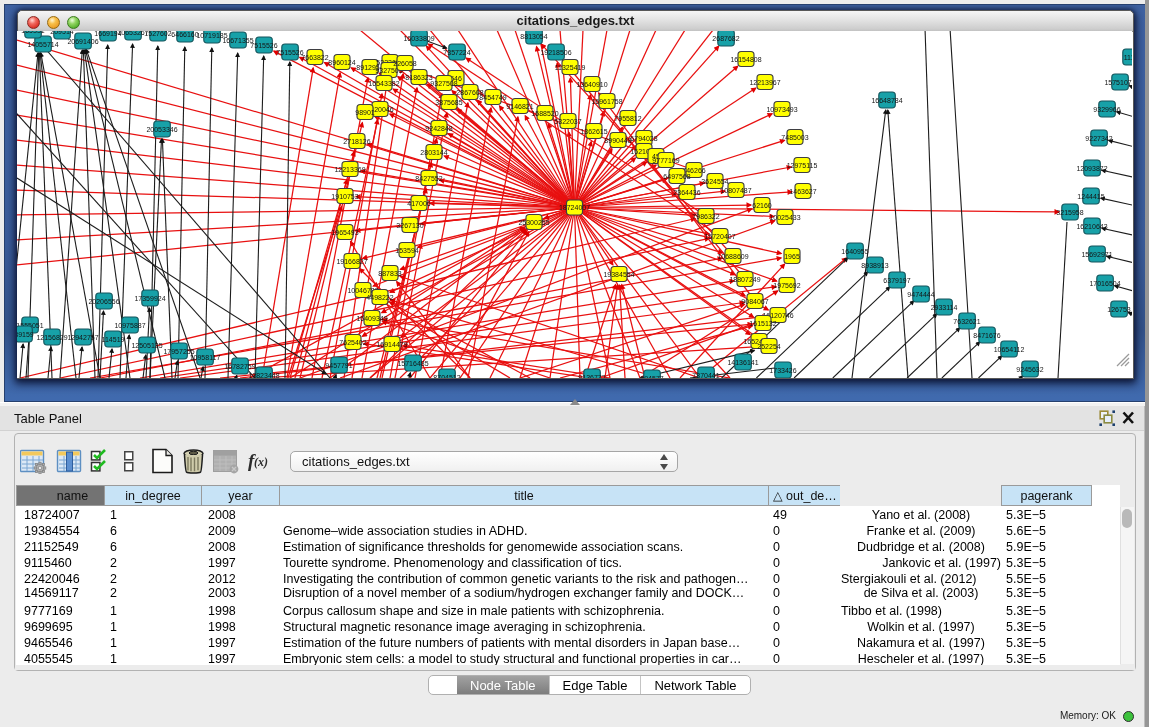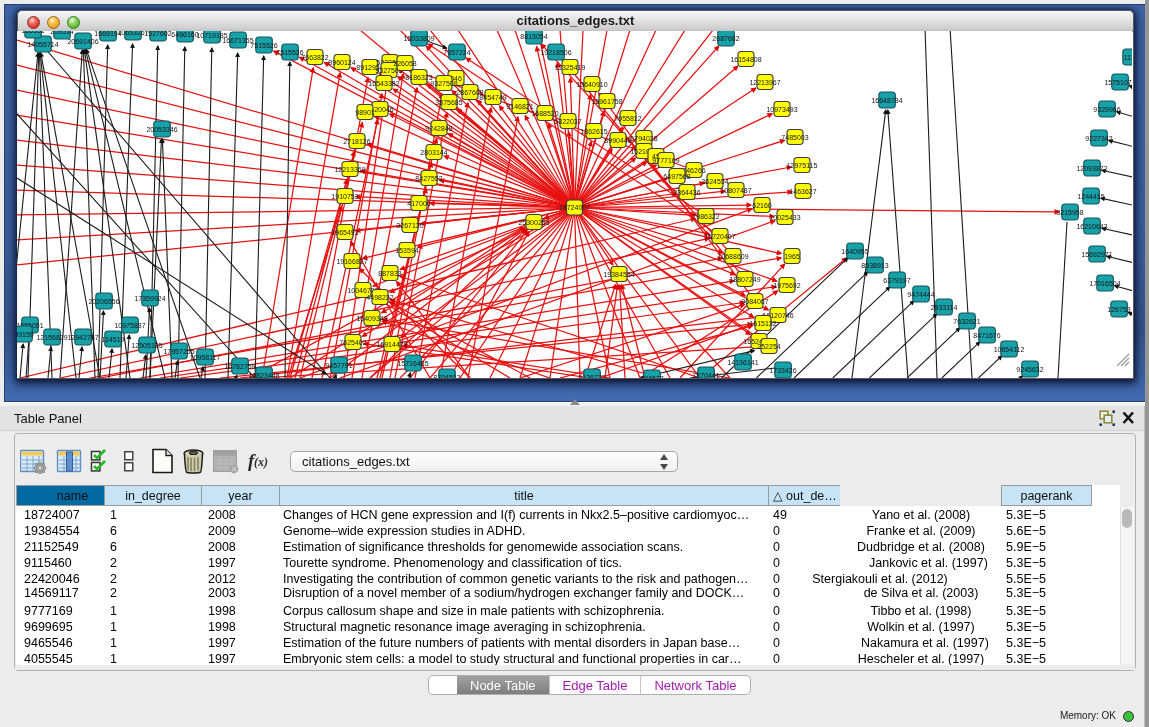--- a/index.html
+++ b/index.html
@@ -36,21 +36,21 @@
 
 .hcell { position:absolute; top:485px; height:21px; background:#c7e3f6; border:1px solid #9a9a9a;
   border-right:none; font-size:12.5px; color:#111; text-align:center; line-height:20px; }
 .trow { position:absolute; left:0; width:1120px; height:16px; font-size:12.5px; color:#000; }
 .trow span { position:absolute; top:0; line-height:16px; white-space:nowrap; }
 #scrolltrack { position:absolute; left:1120px; top:507px; width:14px; height:157px; background:#f5f5f5;
   border-left:1px solid #e0e0e0; }
 #scrollthumb { position:absolute; left:1122px; top:509px; width:10px; height:19px; background:#b9b9b9; border-radius:5px; }
 #tabs { position:absolute; left:428px; top:675px; height:20px; display:flex;
   border:1px solid #b0b0b0; border-radius:5px; overflow:hidden; background:#fff; }
-.tab { font-size:13px; color:#a21caf; line-height:19px; padding:0 13px; border-right:1px solid #c4c4c4; }
+.tab { font-size:13px; color:#000000; line-height:19px; padding:0 13px; border-right:1px solid #c4c4c4; }
 .tab.sel { background:linear-gradient(180deg,#a2a2a2,#7d7d7d); color:#fff;margin-left:28px; }
 #memory { position:absolute; right:33px; top:710px; font-size:10px; color:#1a1a1a; }
 #memdot { position:absolute; right:15px; top:711px; width:11px; height:11px; border-radius:50%;
   background:#3cc23c; border:1.5px solid #2e2e2e; }
 #botline { position:absolute; left:1143.5px; top:406px; width:1.5px; height:321px; background:#bdbdbd; }
 #tablebg { position:absolute; left:16px; top:506px; width:1104px; height:159px; background:#fff; overflow:hidden; }
 #tablebg2 { position:absolute; left:1092px; top:485px; width:28px; height:179px; background:#fff; }
 #rowclip { position:absolute; left:15px; top:665px; width:1120px; height:5px; background:#ececec; }
 </style></head>
 <body>
@@ -664,105 +664,104 @@
   <text x="0" y="19" font-size="19" font-weight="bold">f</text>
   <text x="6" y="18" font-size="12" font-weight="bold">(x)</text>
  </g>
 </svg>
 <div id="combo">citations_edges.txt<svg width="10" height="16" viewBox="0 0 10 16" style="position:absolute;right:8px;top:2px">
         <path d="M5 0L9 6H1z" fill="#4a4a4a"></path>
         <path d="M5 16L9 10H1z" fill="#4a4a4a"></path>
       </svg></div>
 <div id="tablebg"></div>
     <div id="tablebg2"></div>
-<div class="hcell" style="left:16px;width:112px;background:#0369a1">name</div>
+<div class="hcell" style="left:16px;width:112px;background:#737373">name</div>
 <div class="hcell" style="left:104px;width:97px">in_degree</div>
 <div class="hcell" style="left:201px;width:78px">year</div>
 <div class="hcell" style="left:279px;width:489px">title</div>
 <div class="hcell" style="left:768px;width:72px;text-align:left;padding-left:4px">△ out_de…</div>
 <div class="hcell" style="left:1001px;width:91px;border-right:1px solid #9a9a9a">pagerank</div>
 <div class="trow" style="top:506.5px">
       <span style="left:24px">18724007</span>
       <span style="left:110px">1</span>
       <span style="left:208px">2008</span>
-      <span style="left:283px">Changes of HCN gene expression and I(f) currents in Nkx2.5–positive cardiomyoc…</span>
       <span style="left:773px">49</span>
       <span style="left:841px;width:160px;text-align:center">Yano et al. (2008)</span>
       <span style="left:1006px">5.3E−5</span>
     </div>
 <div class="trow" style="top:522.5px">
       <span style="left:24px">19384554</span>
       <span style="left:110px">6</span>
       <span style="left:208px">2009</span>
-      <span style="left:283px">Genome–wide expression studies in ADHD.</span>
+      <span style="left:283px">Genome–wide association studies in ADHD.</span>
       <span style="left:773px">0</span>
       <span style="left:841px;width:160px;text-align:center">Franke et al. (2009)</span>
       <span style="left:1006px">5.6E−5</span>
     </div>
 <div class="trow" style="top:538.5px">
       <span style="left:24px">21152549</span>
       <span style="left:110px">6</span>
       <span style="left:208px">2008</span>
       <span style="left:283px">Estimation of significance thresholds for genomewide association scans.</span>
       <span style="left:773px">0</span>
       <span style="left:841px;width:160px;text-align:center">Dudbridge et al. (2008)</span>
       <span style="left:1006px">5.9E−5</span>
     </div>
 <div class="trow" style="top:554.5px">
       <span style="left:24px">9115460</span>
       <span style="left:110px">2</span>
       <span style="left:208px">1997</span>
       <span style="left:283px">Tourette syndrome. Phenomenology and classification of tics.</span>
       <span style="left:773px">0</span>
-      <span style="left:869px;width:160px;text-align:left">Jankovic et al. (1997)</span>
+      <span style="left:841px;width:160px;text-align:right">Jankovic et al. (1997)</span>
       <span style="left:1006px">5.3E−5</span>
     </div>
 <div class="trow" style="top:570.5px">
       <span style="left:24px">22420046</span>
       <span style="left:110px">2</span>
       <span style="left:208px">2012</span>
       <span style="left:283px">Investigating the contribution of common genetic variants to the risk and pathogen…</span>
       <span style="left:773px">0</span>
-      <span style="left:800px;width:160px;text-align:center">Stergiakouli et al. (2012)</span>
+      <span style="left:841px;width:160px;text-align:left">Stergiakouli et al. (2012)</span>
       <span style="left:1006px">5.5E−5</span>
     </div>
 <div class="trow" style="top:585px">
       <span style="left:24px">14569117</span>
       <span style="left:110px">2</span>
       <span style="left:208px">2003</span>
       <span style="left:283px">Disruption of a novel member of a sodium/hydrogen exchanger family and DOCK…</span>
       <span style="left:773px">0</span>
       <span style="left:841px;width:160px;text-align:center">de Silva et al. (2003)</span>
       <span style="left:1006px">5.3E−5</span>
     </div>
 <div class="trow" style="top:602.5px">
       <span style="left:24px">9777169</span>
       <span style="left:110px">1</span>
       <span style="left:208px">1998</span>
       <span style="left:283px">Corpus callosum shape and size in male patients with schizophrenia.</span>
       <span style="left:773px">0</span>
-      <span style="left:841px;width:160px;text-align:center">Tibbo et al. (1998)</span>
+      <span style="left:841px;width:160px;">Tibbo et al. (1998)</span>
       <span style="left:1006px">5.3E−5</span>
     </div>
 <div class="trow" style="top:618.5px">
       <span style="left:24px">9699695</span>
       <span style="left:110px">1</span>
       <span style="left:208px">1998</span>
       <span style="left:283px">Structural magnetic resonance image averaging in schizophrenia.</span>
       <span style="left:773px">0</span>
       <span style="left:841px;width:160px;text-align:center">Wolkin et al. (1997)</span>
       <span style="left:1006px">5.3E−5</span>
     </div>
 <div class="trow" style="top:634.5px">
       <span style="left:24px">9465546</span>
       <span style="left:110px">1</span>
       <span style="left:208px">1997</span>
       <span style="left:283px">Estimation of the future numbers of patients with mental disorders in Japan base…</span>
       <span style="left:773px">0</span>
-      <span style="left:861px;width:160px;">Nakamura et al. (1997)</span>
+      <span style="left:841px;width:160px;text-align:center">Nakamura et al. (1997)</span>
       <span style="left:1006px">5.3E−5</span>
     </div>
 <div class="trow" style="top:650.5px">
       <span style="left:24px">4055545</span>
       <span style="left:110px">1</span>
       <span style="left:208px">1997</span>
       <span style="left:283px">Embryonic stem cells: a model to study structural and functional properties in car…</span>
       <span style="left:773px">0</span>
       <span style="left:841px;width:160px;text-align:center">Hescheler et al. (1997)</span>
       <span style="left:1006px">5.3E−5</span>

